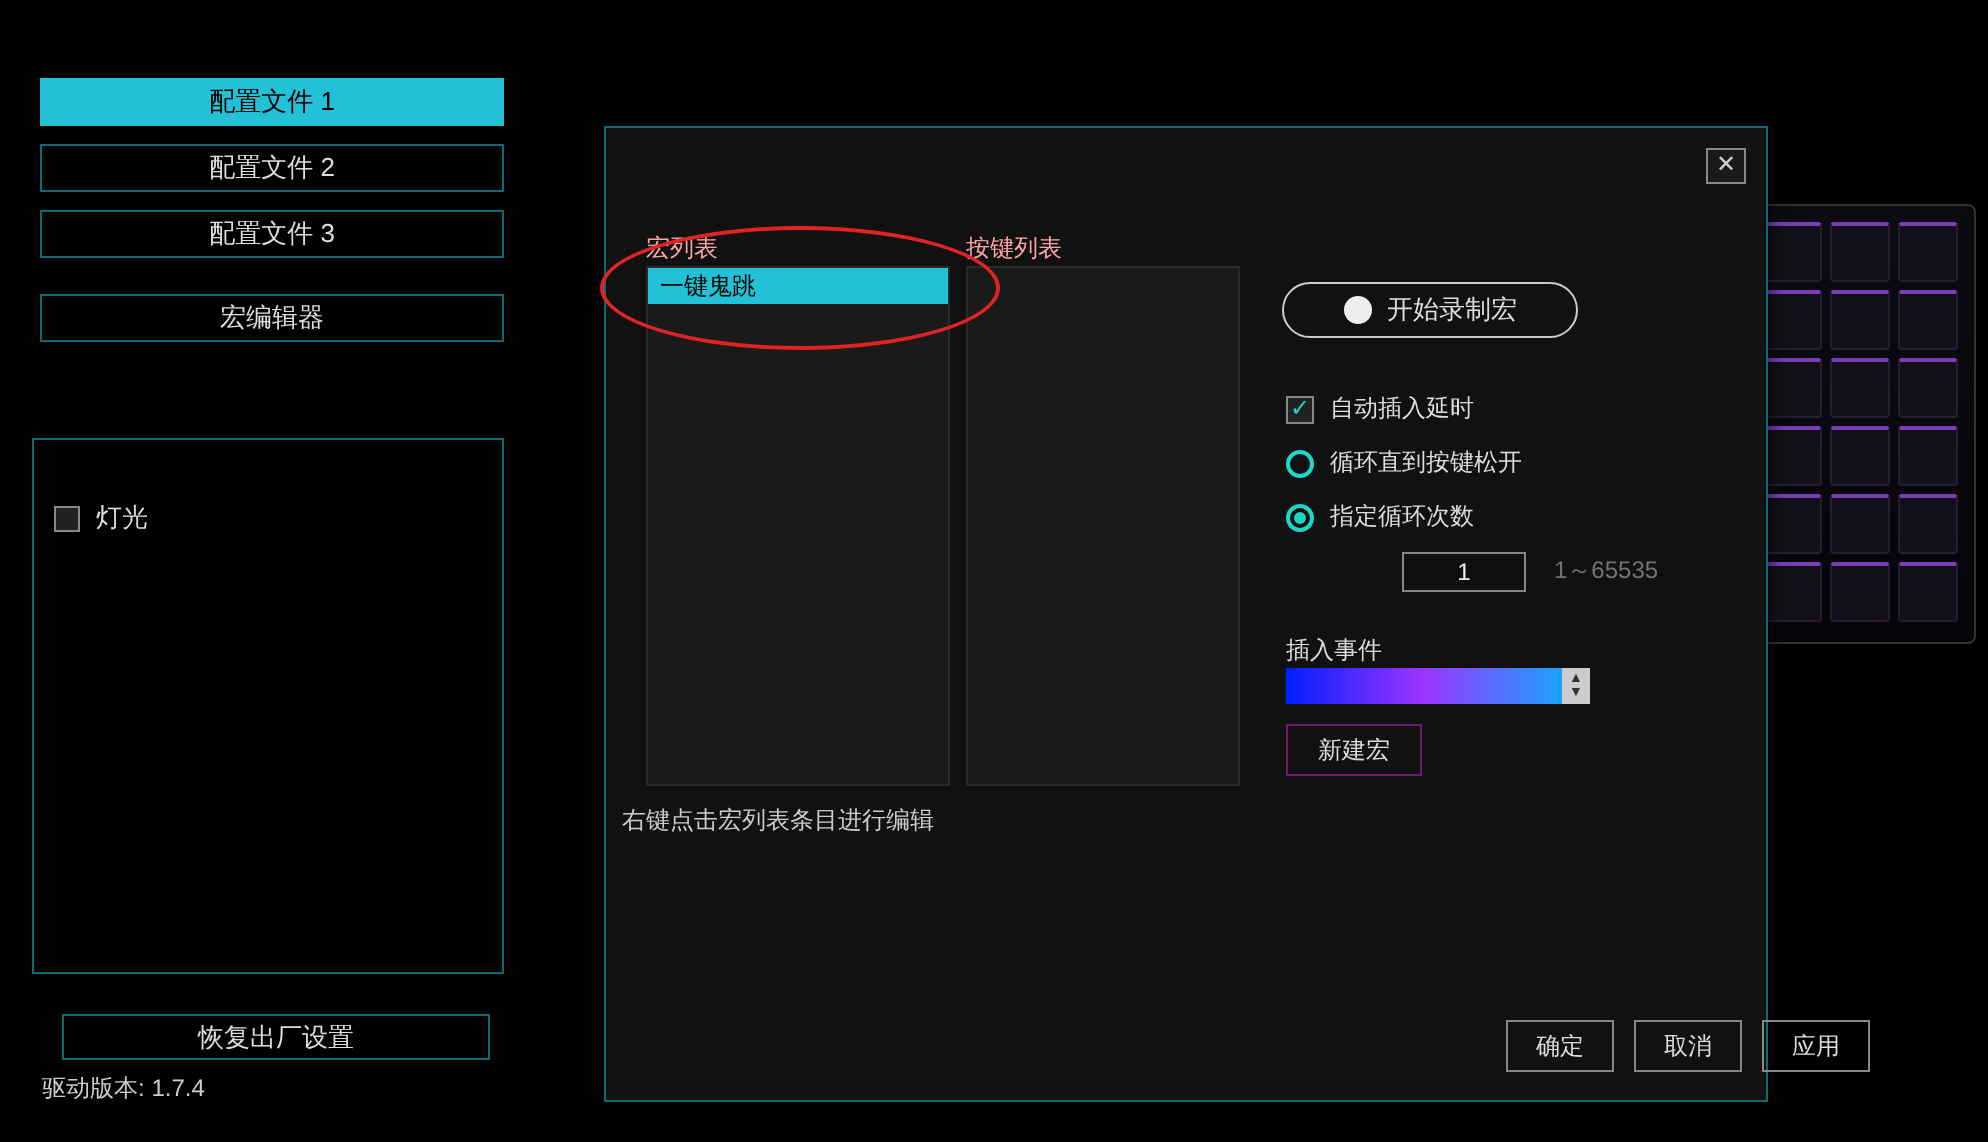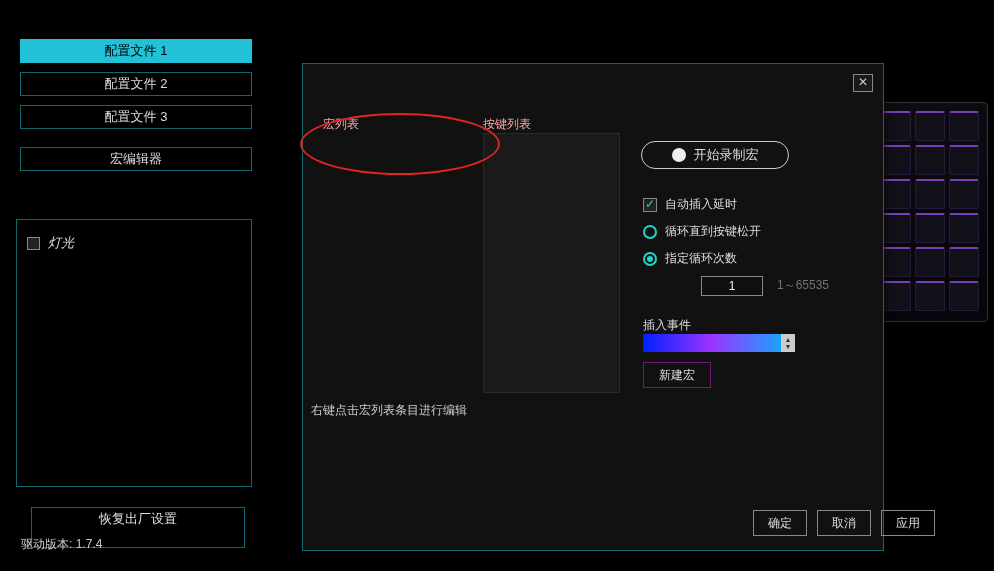--- a/index.html
+++ b/index.html
@@ -47,33 +47,32 @@
     margin-top: 18px;
     cursor: pointer;
   }
   .lighting-panel {
     position: absolute;
     left: 16px;
     top: 219px;
     width: 236px;
     height: 268px;
     border: 1px solid #0d6a73;
-    padding: 14px 10px;
-    font-style: italic;
+    padding: 30px 10px;
   }
   .lighting-panel .cb-row { display: flex; align-items: center; gap: 8px; }
   .cb {
     width: 13px; height: 13px; border: 1px solid #888; background: #222;
   }
   .restore-btn {
     position: absolute;
     left: 31px;
     top: 507px;
     width: 214px;
-    height: 41px;
+    height: 23px;
     border: 1px solid #0d6a73;
     background: transparent;
     color: #ddd;
     text-align: center;
     line-height: 21px;
     cursor: pointer;
   }
   .driver-ver {
     position: absolute;
     left: 21px;
@@ -329,20 +328,23 @@
 </div>
 
 <div class="dialog">
   <div class="close">
     <span>✕</span>
   </div>
 
   <div class="dlg-label macro-label">宏列表</div>
   <div class="dlg-label key-label">按键列表</div>
 
+  <div class="list-box macro-list">
+    <div class="macro-item">一键鬼跳</div>
+  </div>
   <div class="list-box key-list"></div>
 
   <div class="hint">右键点击宏列表条目进行编辑</div>
 
   <div class="record-btn">
     <div class="dot"></div>
     <span>开始录制宏</span>
   </div>
 
   <div class="opt-row opt1">

